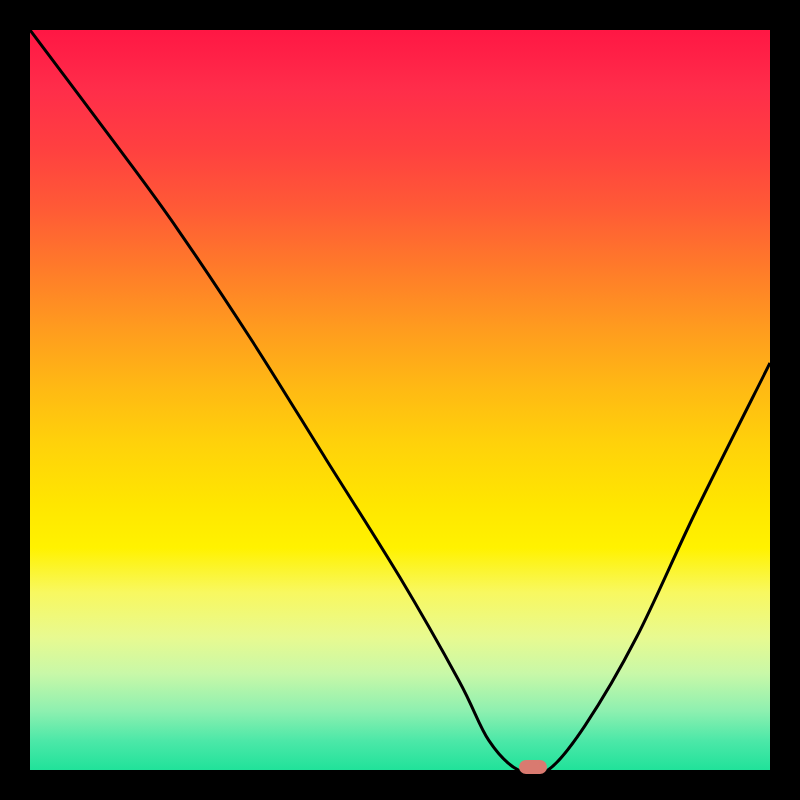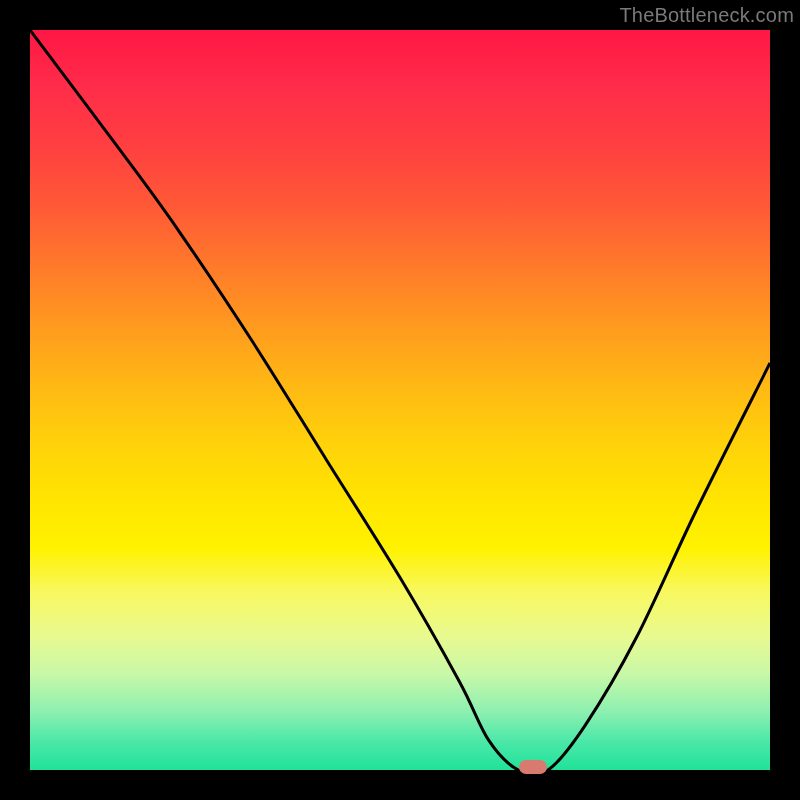--- a/index.html
+++ b/index.html
@@ -75,14 +75,13 @@
 <div class="frame">
 
   <div class="plot-area"></div>
 
   <svg class="curve-svg" viewBox="0 0 740 740" preserveAspectRatio="none">
     <path id="curve-path" d="M 0.0 0.0 C 14.8 19.7, 64.1 85.1, 88.8 118.4 C 113.5 151.7, 125.8 167.7, 148.0 199.8 C 170.2 231.9, 197.3 272.6, 222.0 310.8 C 246.7 349.0, 271.3 389.7, 296.0 429.2 C 320.7 468.7, 347.8 510.6, 370.0 547.6 C 392.2 584.6, 414.4 624.1, 429.2 651.2 C 444.0 678.3, 448.9 695.6, 458.8 710.4 C 468.7 725.2, 478.5 735.1, 488.4 740.0 C 498.3 744.9, 506.9 747.4, 518.0 740.0 C 529.1 732.6, 540.2 717.8, 555.0 695.6 C 569.8 673.4, 588.3 642.6, 606.8 606.8 C 625.3 571.0, 643.8 526.6, 666.0 481.0 C 688.2 435.4, 727.7 357.7, 740.0 333.0" fill="none" stroke="#000" stroke-width="3"></path>
   </svg>
 
   <div id="marker" class="marker" style="left: 519.2px; top: 760px;"></div>
 
-  <div class="watermark">TheBottleneck.com</div>
 </div>
 
 </body></html>

